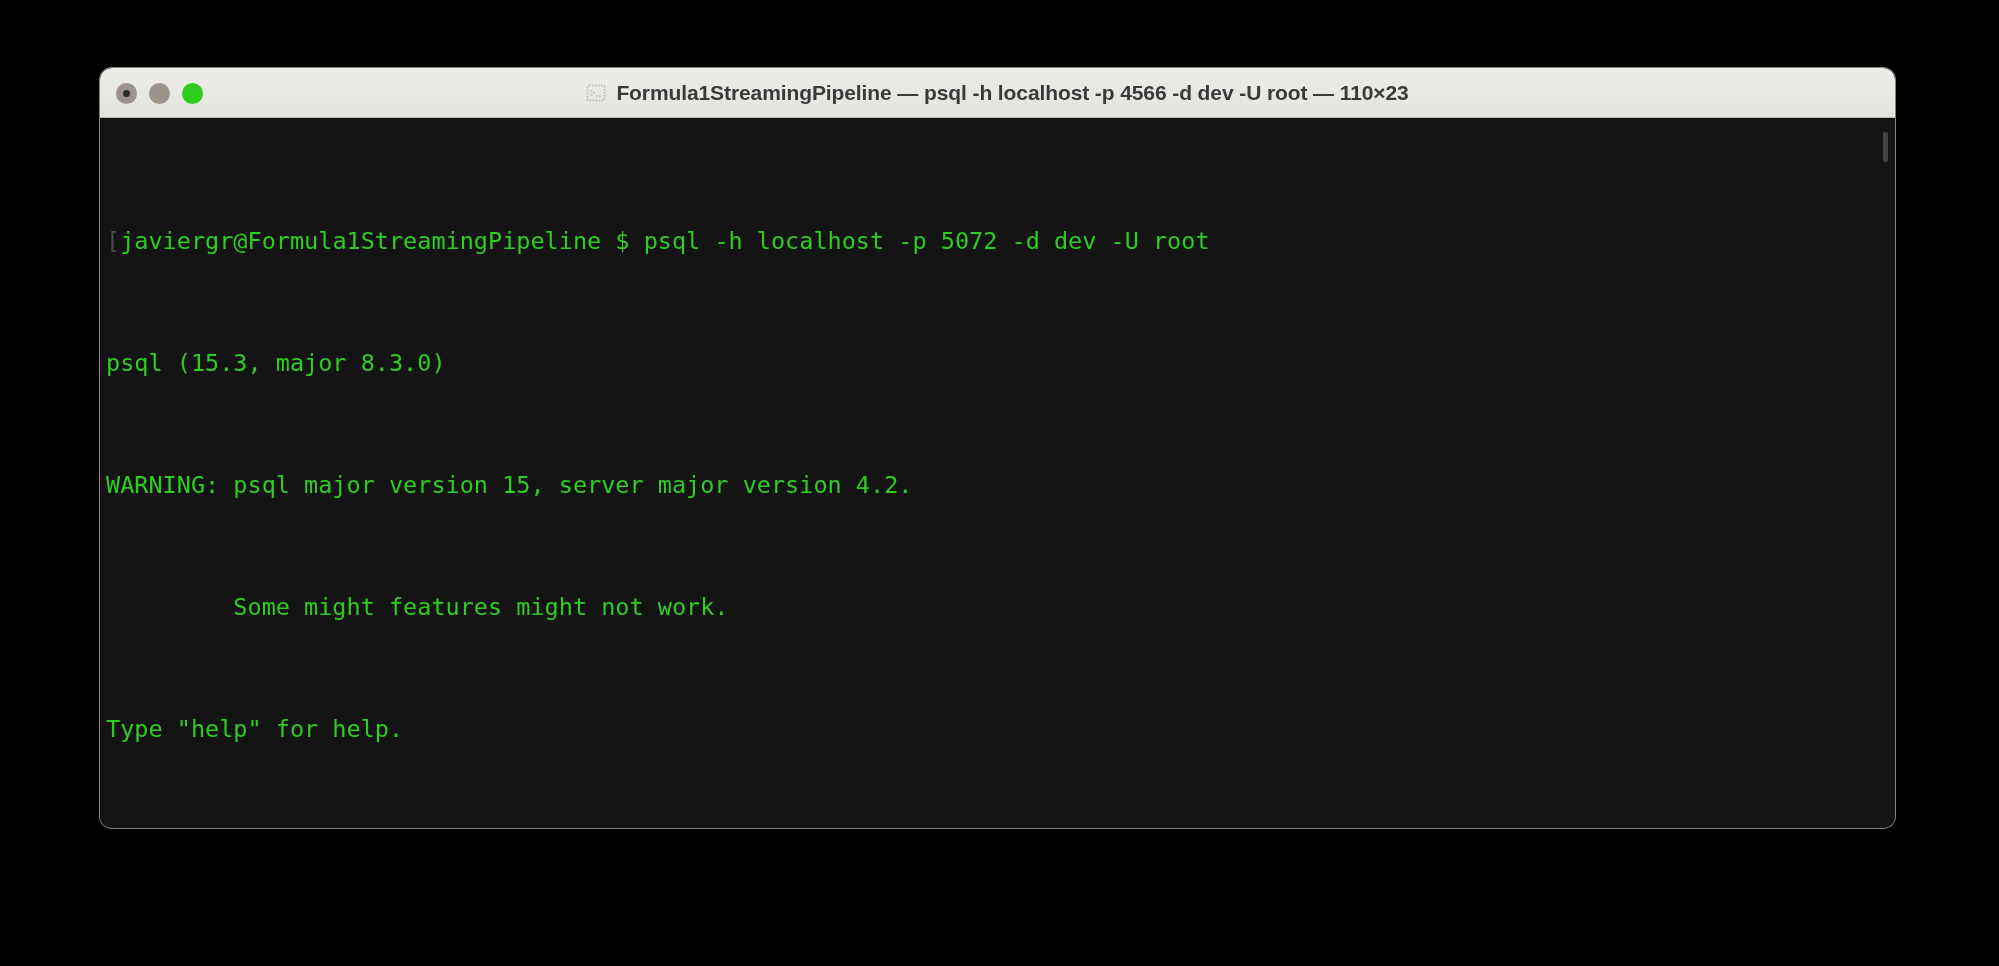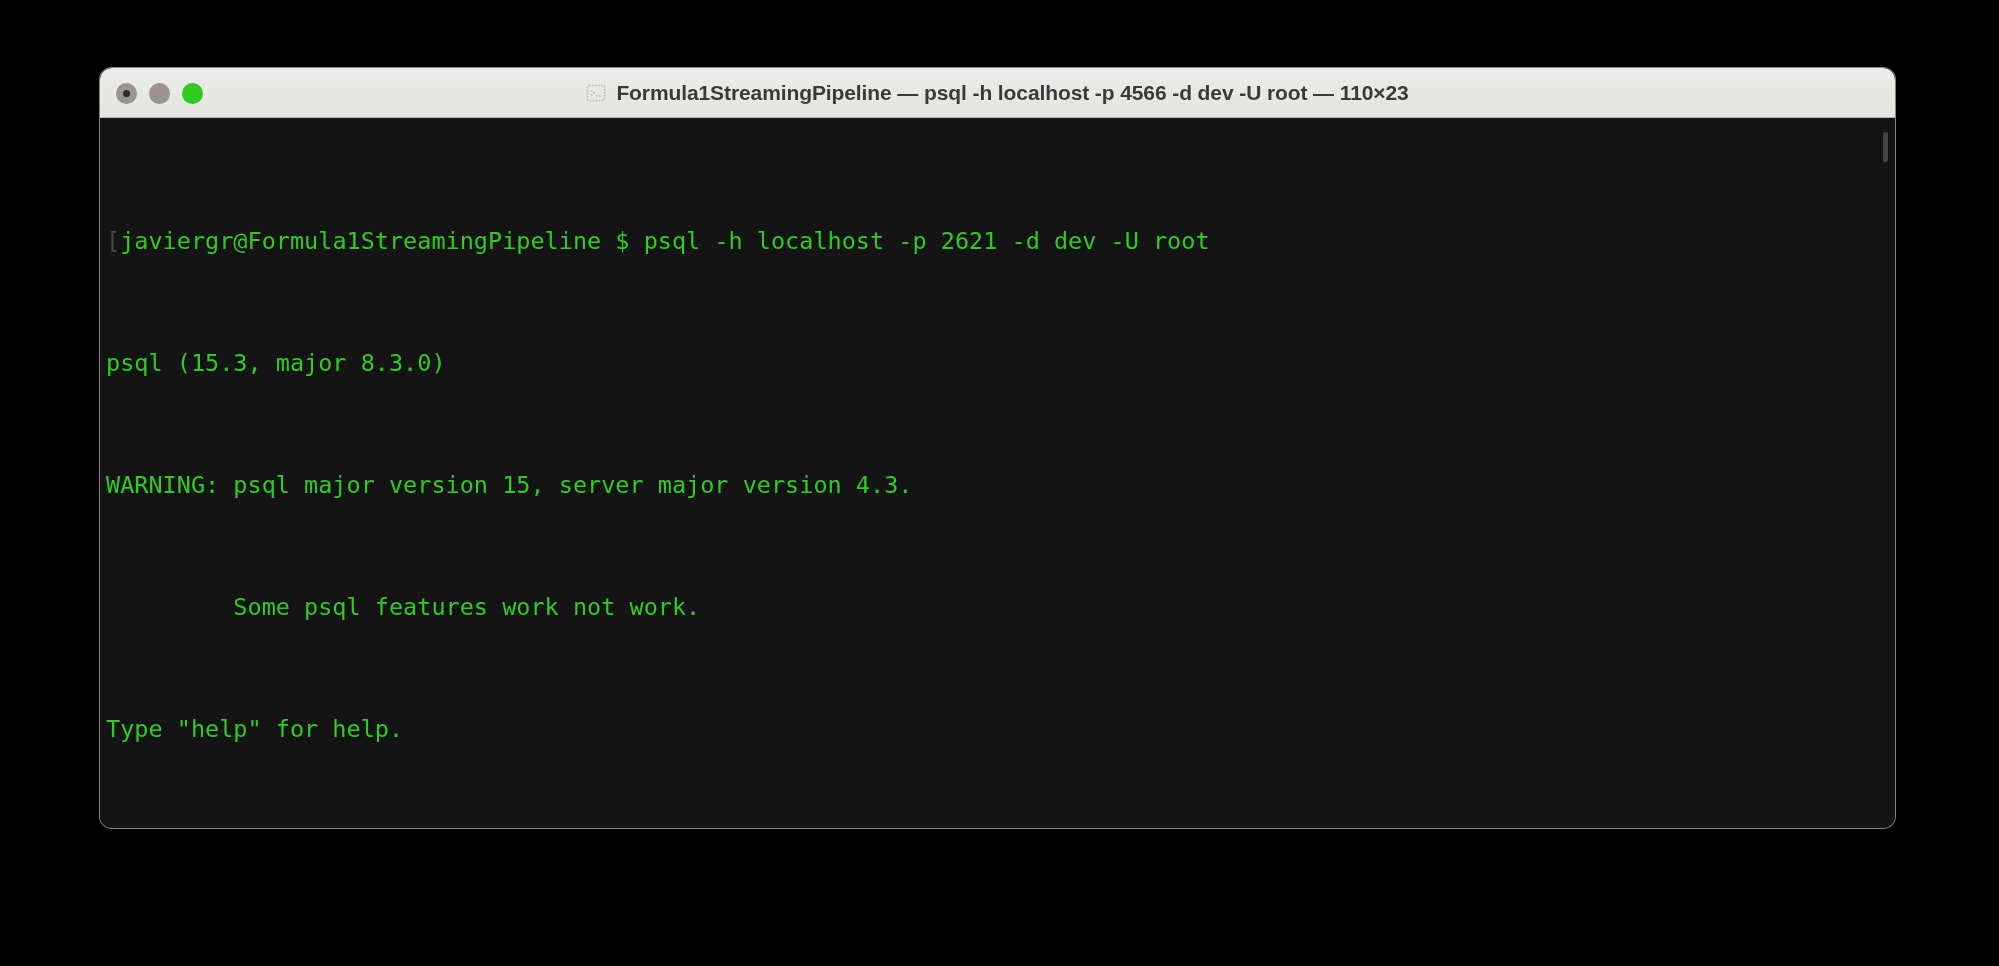--- a/index.html
+++ b/index.html
@@ -169,27 +169,27 @@
       </div>
 
     </div>
 
     <div id="terminal-body">
 
       <div id="scroll-hint"></div>
 
       <div id="terminal-text">
 
-        <div class="line"><span class="edge-mark">[</span><span>javiergr@Formula1StreamingPipeline $ psql -h localhost -p 2621 -d dev -U root</span></div>
+        <div class="line"><span class="edge-mark">[</span><span>javiergr@Formula1StreamingPipeline $ psql -h localhost -p 5072 -d dev -U root</span></div>
 
         <div class="line">psql (15.3, major 8.3.0)</div>
 
-        <div class="line">WARNING: psql major version 15, server major version 4.3.</div>
+        <div class="line">WARNING: psql major version 15, server major version 4.2.</div>
 
-        <div class="line">         Some psql features work not work.</div>
+        <div class="line">         Some might features might not work.</div>
 
         <div class="line">Type "help" for help.</div>
 
         
 
         
 
       </div>
     </div>
 

